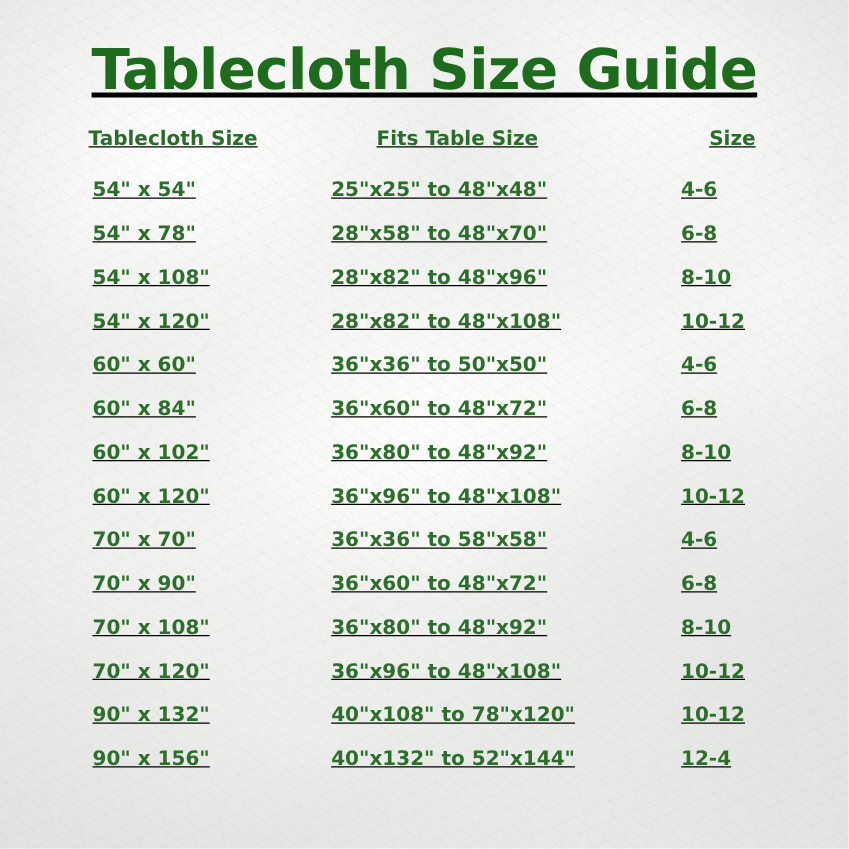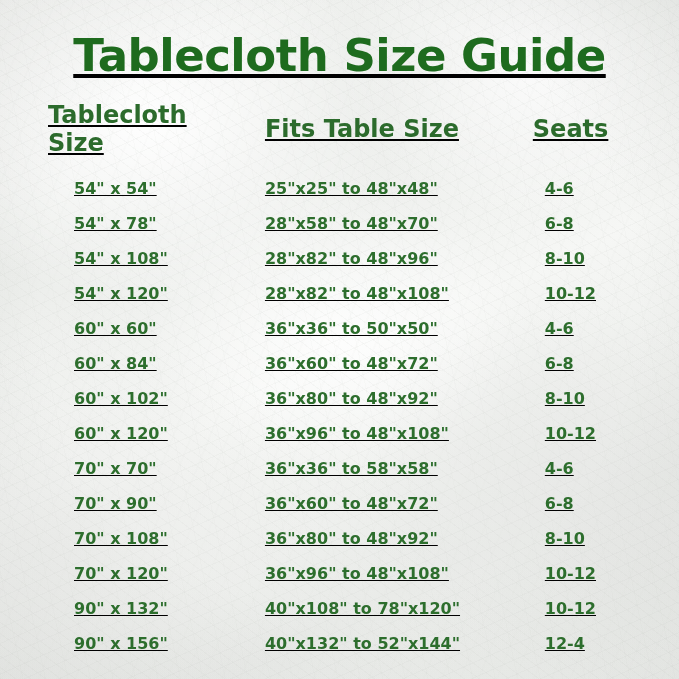--- a/index.html
+++ b/index.html
@@ -65,24 +65,24 @@
     margin: 6px 0 18px 0;
   }
   table {
     width: 100%;
     border-collapse: collapse;
     table-layout: fixed;
   }
   th {
     font-family: "DejaVu Sans", sans-serif;
     font-weight: bold;
-    font-size: 24px;
+    font-size: 16px;
     color: #2c6b2c;
     padding: 4px 0 14px 0;
-    text-align: left;
+    text-align: center;
   }
   td {
     font-family: "DejaVu Sans", sans-serif;
     font-weight: bold;
     font-size: 16px;
     color: #2d6e2d;
     padding: 8px 0 8px 0;
     text-align: left;
     white-space: nowrap;
   }
@@ -105,21 +105,21 @@
   <div id="vignette"></div>
 
   <div id="content">
     <h1 id="title">Tablecloth Size Guide</h1>
 
     <table>
       <thead>
         <tr>
           <th class="col-size">Tablecloth Size</th>
           <th class="col-fits">Fits Table Size</th>
-          <th class="col-seats">Seats</th>
+          <th class="col-seats">Size</th>
         </tr>
       </thead>
       <tbody>
         <tr>
           <td class="col-size">54" x 54"</td>
           <td class="col-fits">25"x25" to 48"x48"</td>
           <td class="col-seats">4-6</td>
         </tr>
         <tr>
           <td class="col-size">54" x 78"</td>

